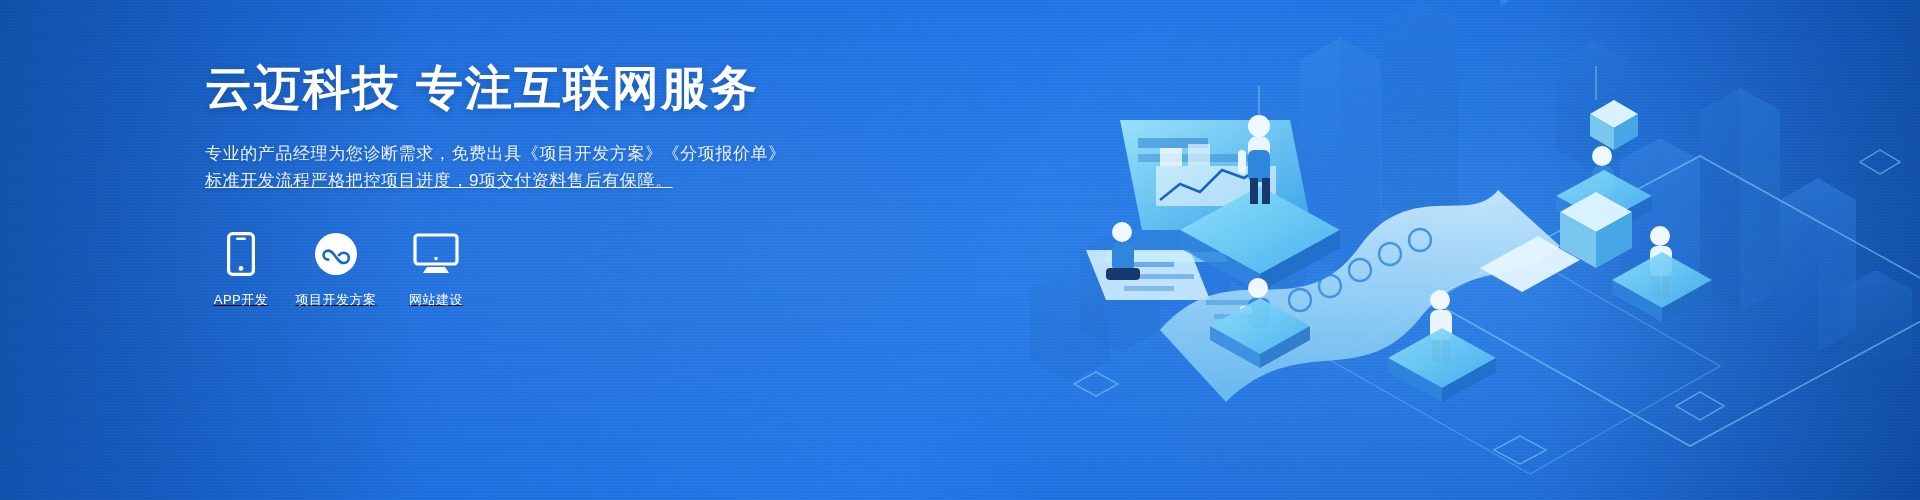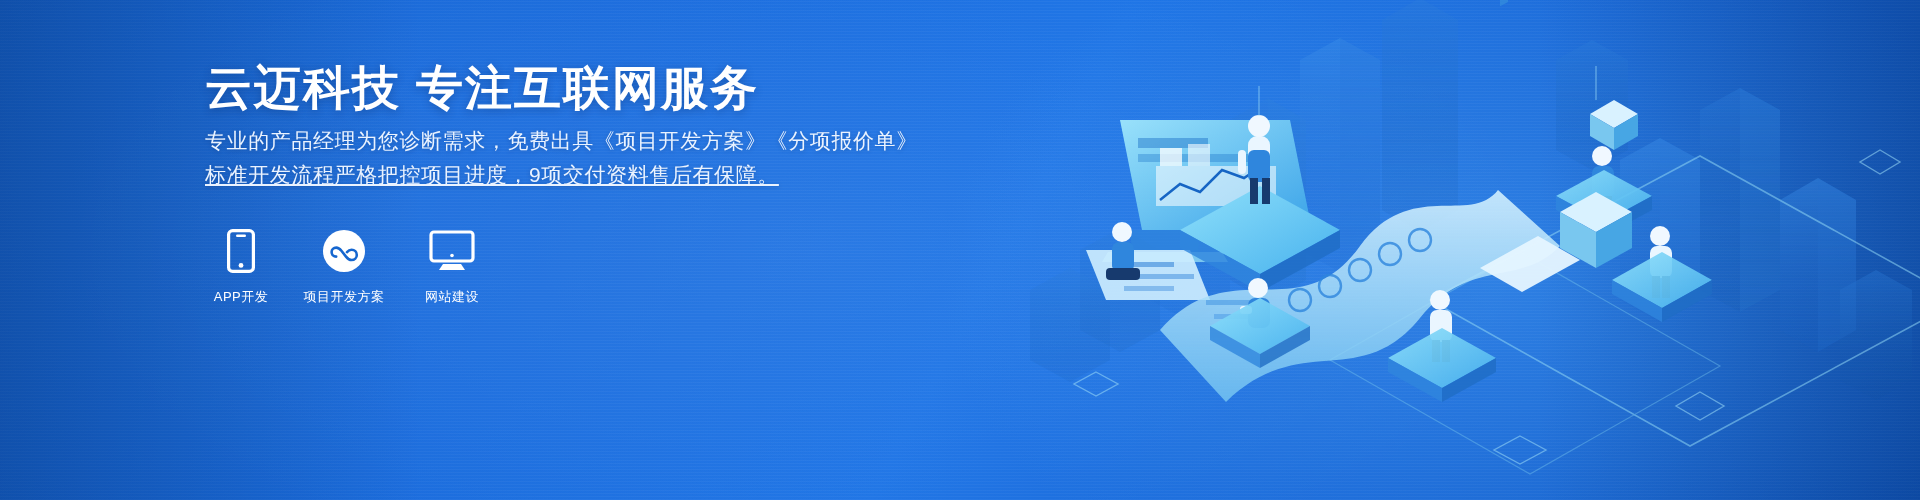--- a/index.html
+++ b/index.html
@@ -25,31 +25,31 @@
     position:absolute;inset:0;
     background:radial-gradient(ellipse 1300px 620px at 42% 50%, rgba(255,255,255,0.06) 0%, rgba(0,0,0,0) 58%),
                linear-gradient(to right, rgba(5,40,95,0.35) 0%, rgba(5,40,95,0) 22%, rgba(5,40,95,0) 80%, rgba(5,40,95,0.30) 100%);
     pointer-events:none;
   }
 
   
   .content{position:absolute;left:205px;top:62px;width:760px;z-index:6;}
   .headline{
     font-size:47px;font-weight:bold;color:#ffffff;letter-spacing:2px;
-    line-height:1.1;margin:0 0 10px 0;white-space:nowrap;
+    line-height:1.1;margin:0 0 26px 0;white-space:nowrap;
     text-shadow:0 2px 8px rgba(0,30,80,0.30);
   }
   .sub{
-    font-size:21px;color:#eaf3ff;line-height:1.62;margin:0;letter-spacing:0.6px;
+    font-size:17px;color:#eaf3ff;line-height:1.62;margin:0;letter-spacing:0.6px;
     white-space:nowrap;text-shadow:0 1px 4px rgba(0,30,80,0.25);
   }
   .sub .l2{display:block;text-decoration:underline;}
 
   
-  .services{display:flex;align-items:flex-end;margin-top:36px;gap:8px;}
+  .services{display:flex;align-items:flex-end;margin-top:36px;gap:0;text-decoration:underline;}
   .service{display:flex;flex-direction:column;align-items:center;width:72px;margin-right:22px;}
   .service .ico{height:46px;display:flex;align-items:center;justify-content:center;margin-bottom:14px;}
   .service .lbl{font-size:13px;color:#ffffff;letter-spacing:0.5px;white-space:nowrap;}
   .service:nth-child(2){width:74px;}
   .service:nth-child(3){width:82px;}
   .service:nth-child(4){width:74px;justify-content:space-between;}
   .service:nth-child(5){width:100px;margin-right:0;}
 
   
   .illus{position:absolute;right:0;top:0;width:920px;height:500px;z-index:4;}

